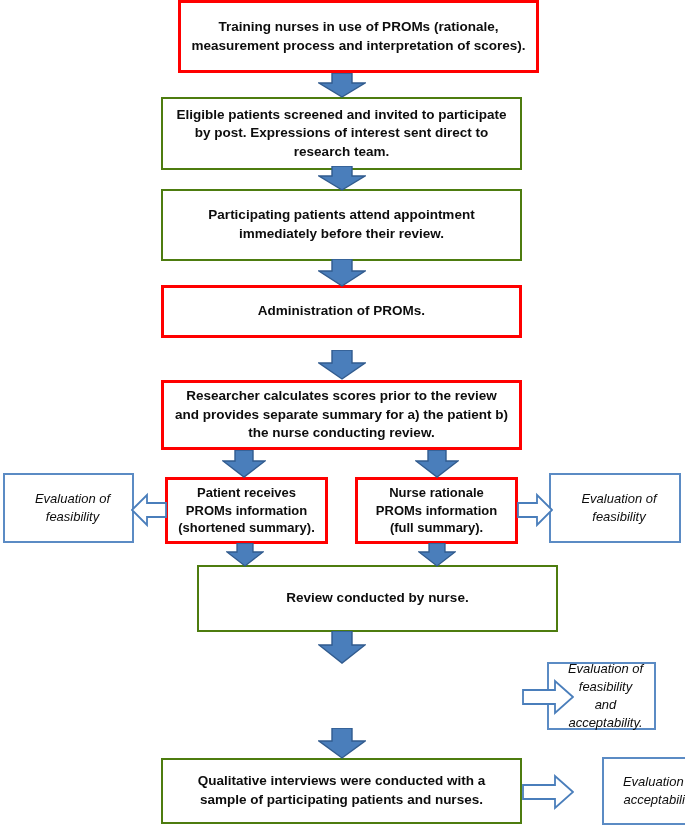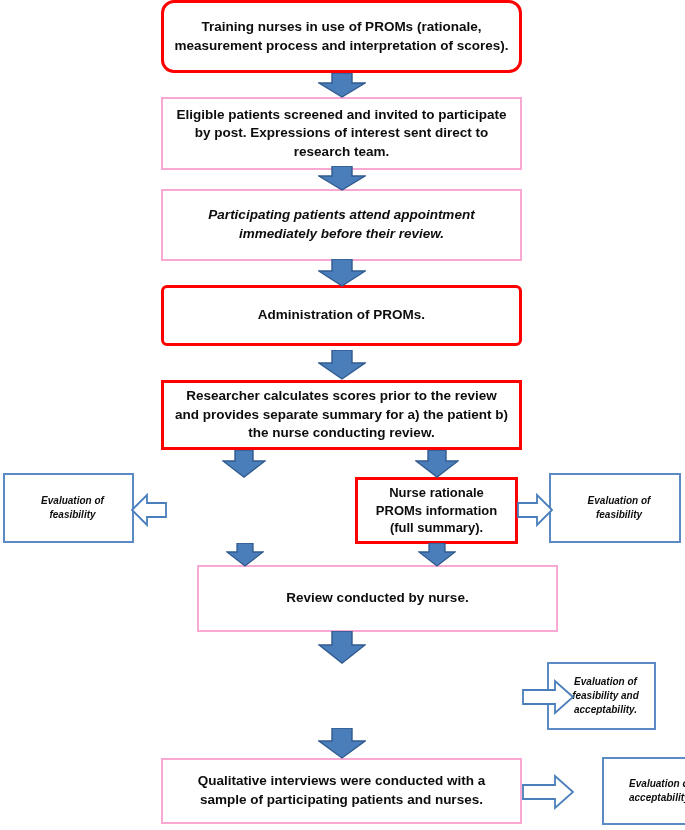--- a/index.html
+++ b/index.html
@@ -27,33 +27,33 @@
     text-align: center;
     color: #0d0d0d;
     font-weight: bold;
     line-height: 1.38;
   }
   .box .txt {
     display: block;
     padding: 0 10px;
     width: 100%;
   }
-  .box.blue   { border: 2px solid #f9a8d4; }
+  .box.blue   { border: 2px solid #4d7c0f; }
   .box.red    { border: 3px solid #ff0000; }
 
   
   .main-box { font-size: 13.5px; }
   
   .branch-box { font-size: 13px; }
   
   .eval-box {
     border: 2px solid #5b8bc4;
-    font-size: 10px;
+    font-size: 13px;
     font-style: italic;
-    font-weight: bold;
+    font-weight: normal;
     line-height: 1.38;
     padding-left: 8px;
   }
 
   
   .arrow-down {
     position: absolute;
     display: block;
   }
   .arrow-down svg { display: block; }
@@ -63,40 +63,43 @@
     position: absolute;
     display: block;
   }
   .arrow-hollow svg { display: block; }
 </style>
 </head>
 <body>
 
 <div id="canvas">
 
-  <div class="box red main-box" style="left:161px; top:0px; width:361px; height:73px;border-radius:13px;">
+  <div class="box red main-box" style="left:178px; top:0px; width:361px; height:73px;">
     <span class="txt">Training nurses in use of PROMs (rationale, measurement process and interpretation of scores).</span>
   </div>
 
   <div class="box blue main-box" style="left:161px; top:97px; width:361px; height:73px;">
     <span class="txt">Eligible patients screened and invited to participate by post. Expressions of interest sent direct to research team.</span>
   </div>
 
-  <div class="box blue main-box" style="left:161px; top:189px; width:361px; height:72px;font-style:italic;">
+  <div class="box blue main-box" style="left:161px; top:189px; width:361px; height:72px;">
     <span class="txt">Participating patients attend appointment immediately before their review.</span>
   </div>
 
-  <div class="box red main-box" style="left:161px; top:285px; width:361px; height:61px;border-radius:6px;">
+  <div class="box red main-box" style="left:161px; top:285px; width:361px; height:53px;">
     <span class="txt">Administration of PROMs.</span>
   </div>
 
   <div class="box red main-box" style="left:161px; top:380px; width:361px; height:70px;">
     <span class="txt">Researcher calculates scores prior to the review and provides separate summary for a) the patient b) the nurse conducting review.</span>
   </div>
 
+  <div class="box red branch-box" style="left:165px; top:477px; width:163px; height:67px;">
+    <span class="txt">Patient receives PROMs information (shortened summary).</span>
+  </div>
 
   <div class="box red branch-box" style="left:355px; top:477px; width:163px; height:67px;">
     <span class="txt">Nurse rationale PROMs information (full summary).</span>
   </div>
 
   <div class="box blue main-box" style="left:161px; top:565px; width:361px; height:67px;margin-left:36px;">
     <span class="txt">Review conducted by nurse.</span>
   </div>
 
 

